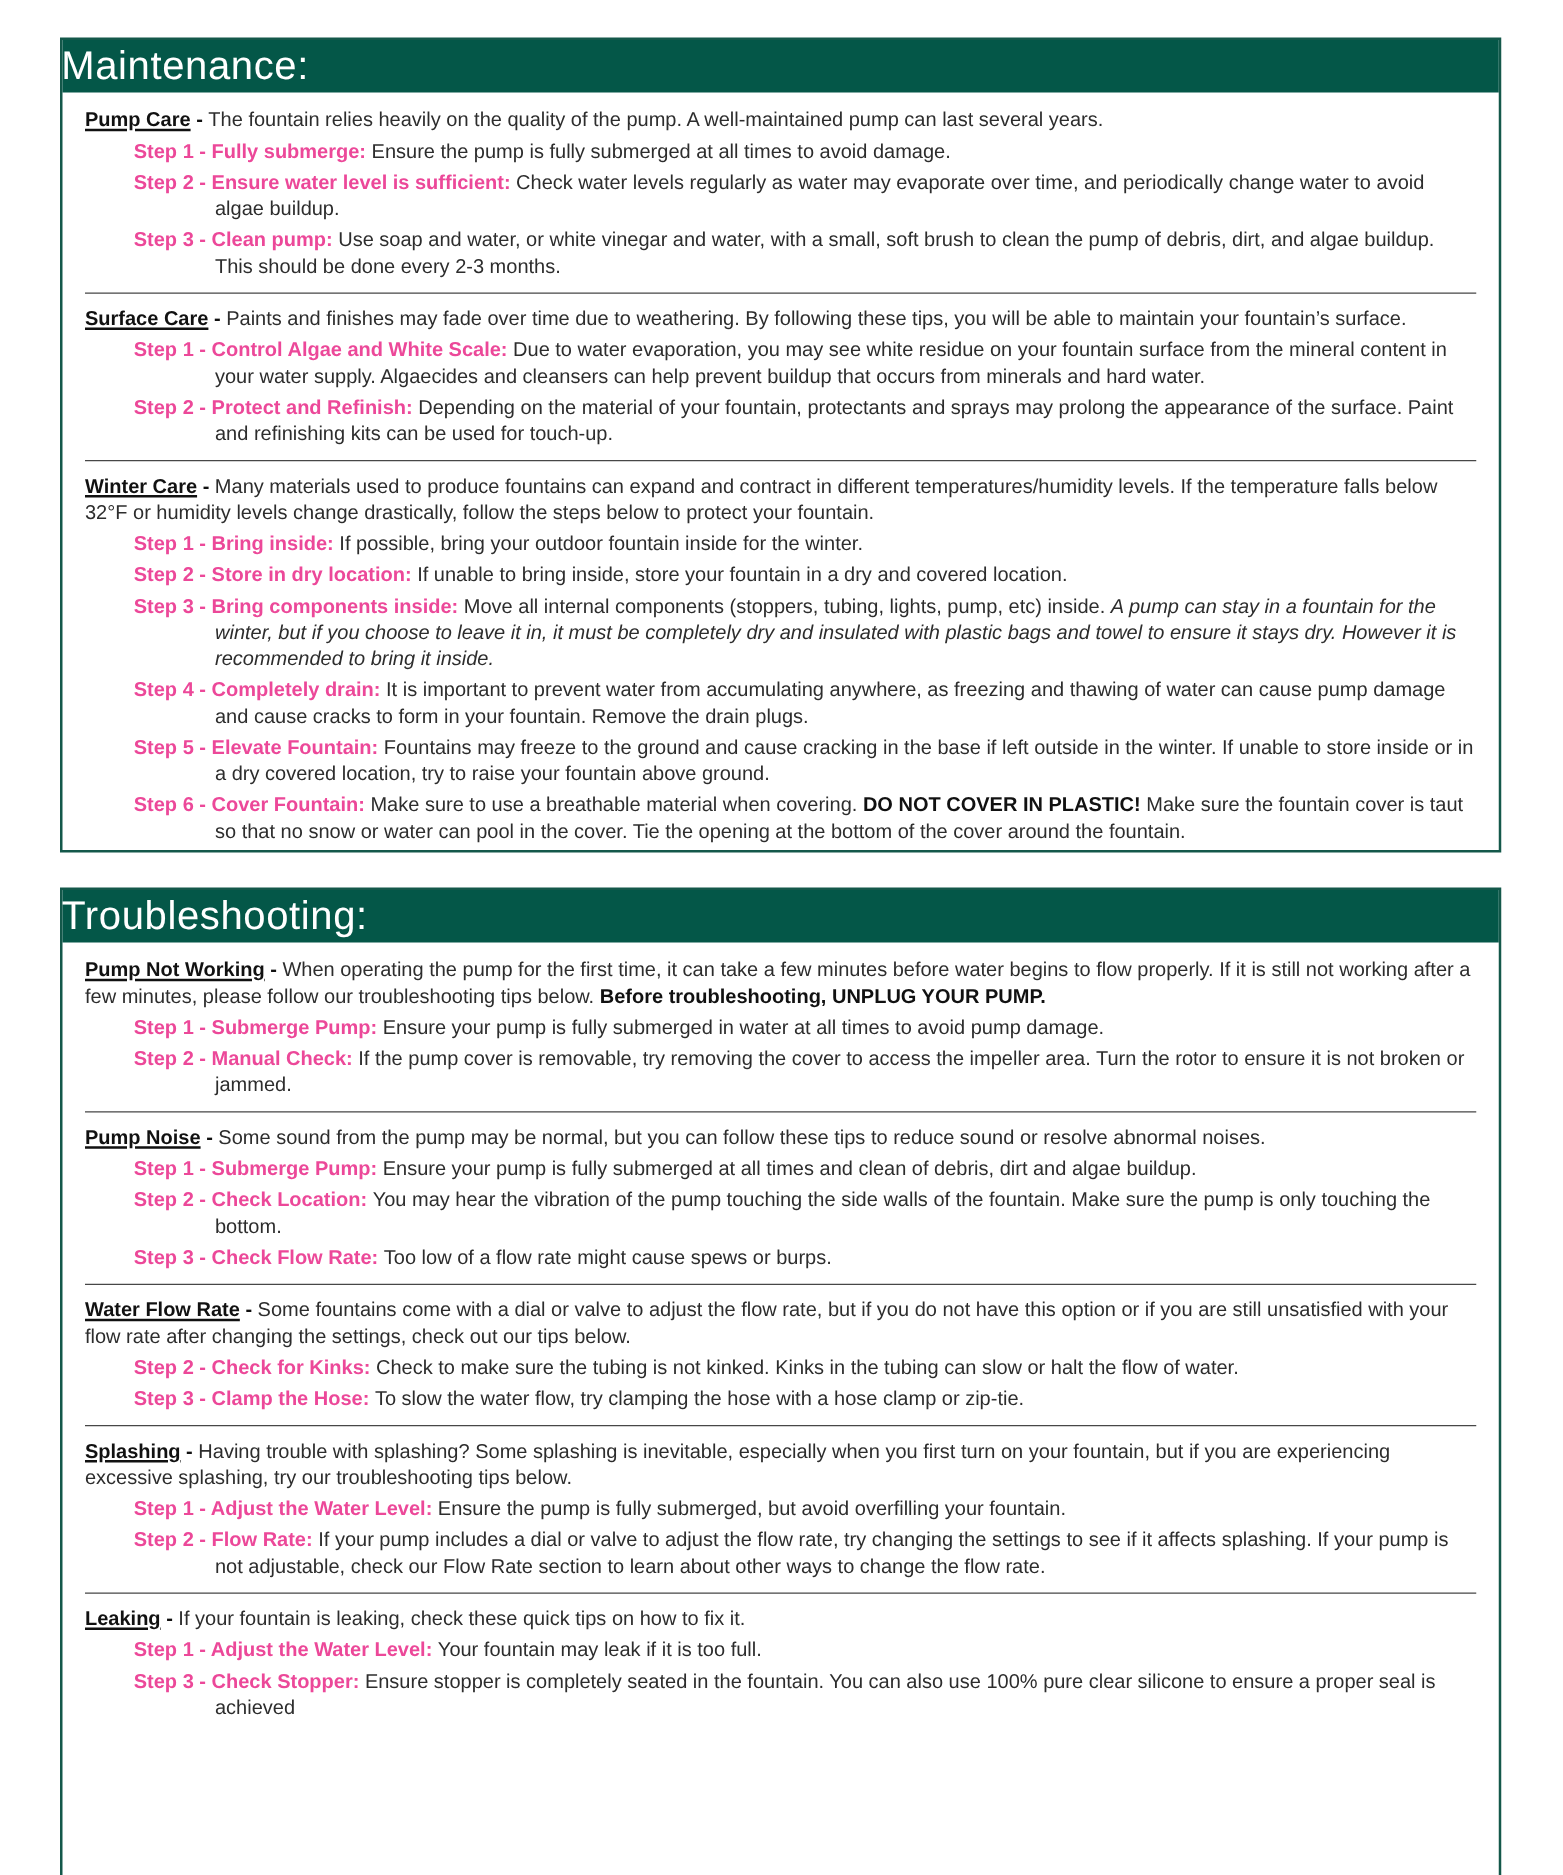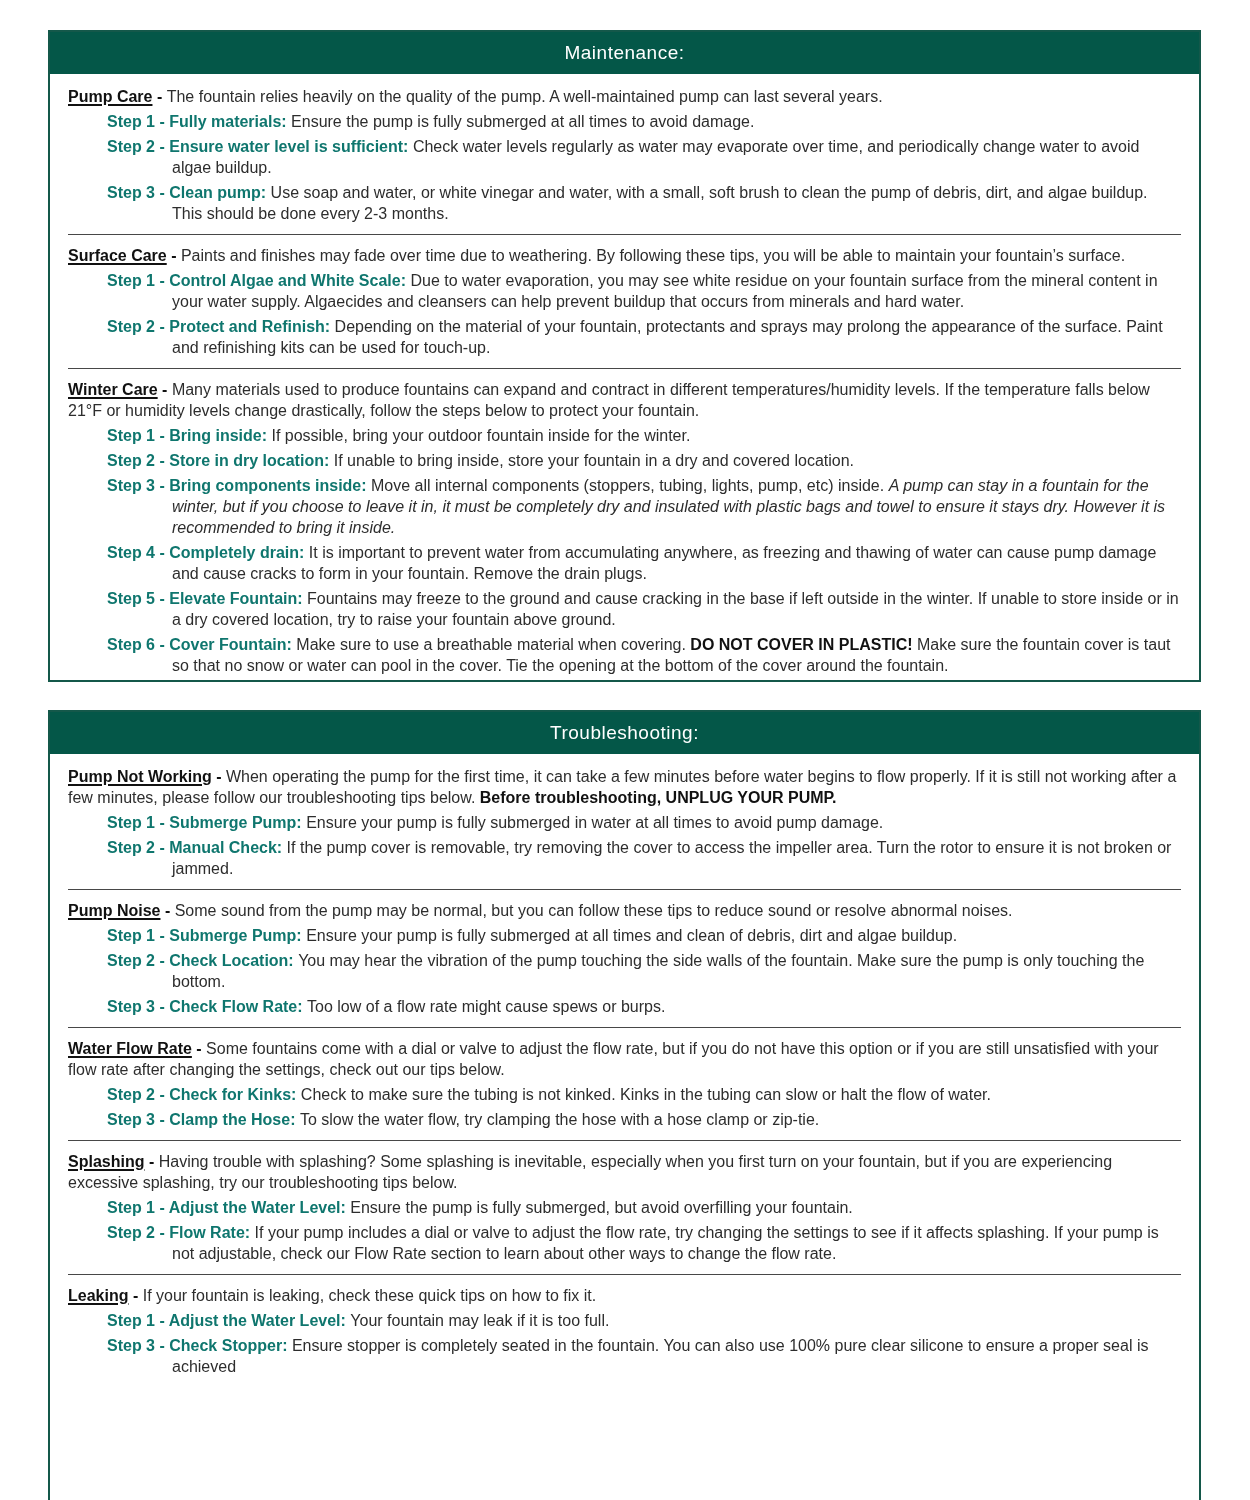--- a/index.html
+++ b/index.html
@@ -20,24 +20,23 @@
   .panel-maintenance { top: 30px; height: 652px; }
   .panel-troubleshooting { top: 710px; height: 852px; }
   .panel-header {
     background: #045748;
     height: 43px;
     margin: -1px -1px 0 -1px;
   }
   .panel-title {
     margin: 0;
     color: #ffffff;
-    font-size: 19px;
+    font-size: 32px;
     font-weight: 400;
     line-height: 43px;
-    text-align: center;
     letter-spacing: 0.5px;
   }
   .panel-body {
     padding: 12px 18px 10px 18px;
     font-size: 16px;
     line-height: 21px;
   }
   .intro { color: #2d2d2d; }
   .heading {
     font-weight: 700;
@@ -46,51 +45,51 @@
     text-decoration-thickness: 2px;
     text-underline-offset: 2px;
   }
   .seg-b, .dash { font-weight: 700; color: #111111; }
   .seg-i { font-style: italic; }
   .step {
     margin-top: 4px;
     padding-left: 104px;
     text-indent: -65px;
   }
-  .step .num, .step .label { font-weight: 700; color: #0f766e; }
+  .step .num, .step .label { font-weight: 700; color: #ec4899; }
   .divider {
     border-top: 1px solid #474747;
     margin: 10px 0 10px 0;
   }
 </style>
 </head>
 <body>
 
 <div class="page">
 
   <section class="panel panel-maintenance">
     <header class="panel-header">
       <h1 class="panel-title">Maintenance:</h1>
     </header>
     <div class="panel-body">
         <div class="section">
           <div class="intro"><span class="heading">Pump Care</span><span class="seg-b"> - </span><span class="seg-r">The fountain relies heavily on the quality of the pump. A well-maintained pump can last several years.</span></div>
-          <div class="step"><span class="num">Step 1 - </span><span class="label">Fully materials: </span><span class="seg-r">Ensure the pump is fully submerged at all times to avoid damage.</span></div>
+          <div class="step"><span class="num">Step 1 - </span><span class="label">Fully submerge: </span><span class="seg-r">Ensure the pump is fully submerged at all times to avoid damage.</span></div>
           <div class="step"><span class="num">Step 2 - </span><span class="label">Ensure water level is sufficient: </span><span class="seg-r">Check water levels regularly as water may evaporate over time, and periodically change water to avoid algae buildup.</span></div>
           <div class="step"><span class="num">Step 3 - </span><span class="label">Clean pump: </span><span class="seg-r">Use soap and water, or white vinegar and water, with a small, soft brush to clean the pump of debris, dirt, and algae buildup. This should be done every 2-3 months.</span></div>
         </div>
         <div class="divider"></div>
         <div class="section">
           <div class="intro"><span class="heading">Surface Care</span><span class="seg-b"> - </span><span class="seg-r">Paints and finishes may fade over time due to weathering. By following these tips, you will be able to maintain your fountain’s surface.</span></div>
           <div class="step"><span class="num">Step 1 - </span><span class="label">Control Algae and White Scale: </span><span class="seg-r">Due to water evaporation, you may see white residue on your fountain surface from the mineral content in your water supply. Algaecides and cleansers can help prevent buildup that occurs from minerals and hard water.</span></div>
           <div class="step"><span class="num">Step 2 - </span><span class="label">Protect and Refinish: </span><span class="seg-r">Depending on the material of your fountain, protectants and sprays may prolong the appearance of the surface. Paint and refinishing kits can be used for touch-up.</span></div>
         </div>
         <div class="divider"></div>
         <div class="section">
-          <div class="intro"><span class="heading">Winter Care</span><span class="seg-b"> - </span><span class="seg-r">Many materials used to produce fountains can expand and contract in different temperatures/humidity levels. If the temperature falls below 21°F or humidity levels change drastically, follow the steps below to protect your fountain.</span></div>
+          <div class="intro"><span class="heading">Winter Care</span><span class="seg-b"> - </span><span class="seg-r">Many materials used to produce fountains can expand and contract in different temperatures/humidity levels. If the temperature falls below 32°F or humidity levels change drastically, follow the steps below to protect your fountain.</span></div>
           <div class="step"><span class="num">Step 1 - </span><span class="label">Bring inside: </span><span class="seg-r">If possible, bring your outdoor fountain inside for the winter.</span></div>
           <div class="step"><span class="num">Step 2 - </span><span class="label">Store in dry location: </span><span class="seg-r">If unable to bring inside, store your fountain in a dry and covered location.</span></div>
           <div class="step"><span class="num">Step 3 - </span><span class="label">Bring components inside: </span><span class="seg-r">Move all internal components (stoppers, tubing, lights, pump, etc) inside. </span><span class="seg-i">A pump can stay in a fountain for the winter, but if you choose to leave it in, it must be completely dry and insulated with plastic bags and towel to ensure it stays dry. However it is recommended to bring it inside.</span></div>
           <div class="step"><span class="num">Step 4 - </span><span class="label">Completely drain: </span><span class="seg-r">It is important to prevent water from accumulating anywhere, as freezing and thawing of water can cause pump damage and cause cracks to form in your fountain. Remove the drain plugs.</span></div>
           <div class="step"><span class="num">Step 5 - </span><span class="label">Elevate Fountain: </span><span class="seg-r">Fountains may freeze to the ground and cause cracking in the base if left outside in the winter. If unable to store inside or in a dry covered location, try to raise your fountain above ground.</span></div>
           <div class="step"><span class="num">Step 6 - </span><span class="label">Cover Fountain: </span><span class="seg-r">Make sure to use a breathable material when covering. </span><span class="seg-b">DO NOT COVER IN PLASTIC!</span><span class="seg-r"> Make sure the fountain cover is taut so that no snow or water can pool in the cover. Tie the opening at the bottom of the cover around the fountain.</span></div>
         </div>
       </div>
   </section>
 

